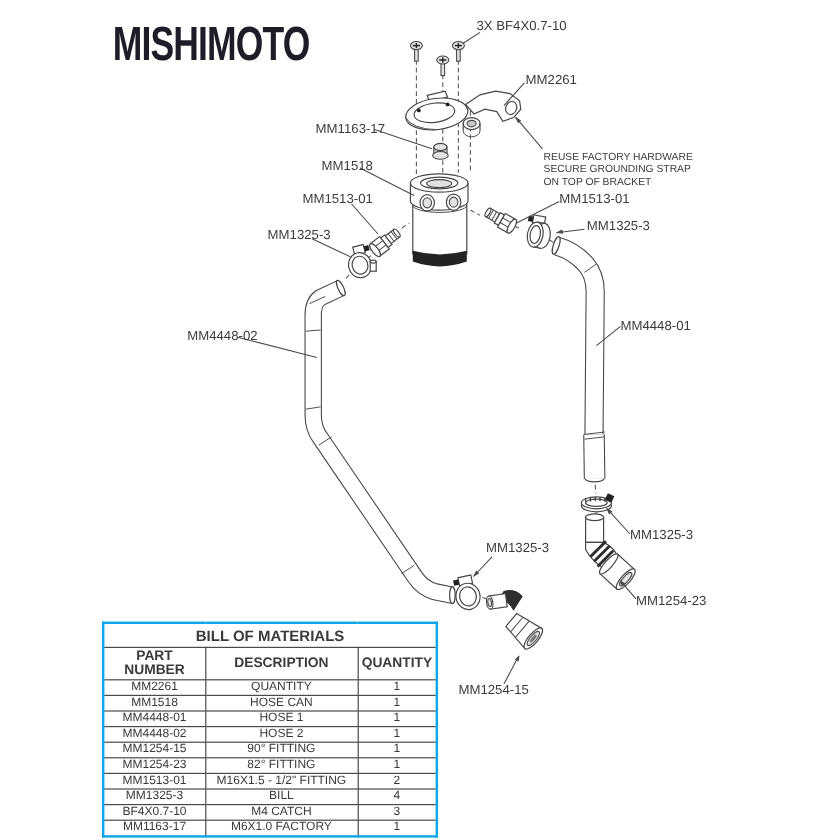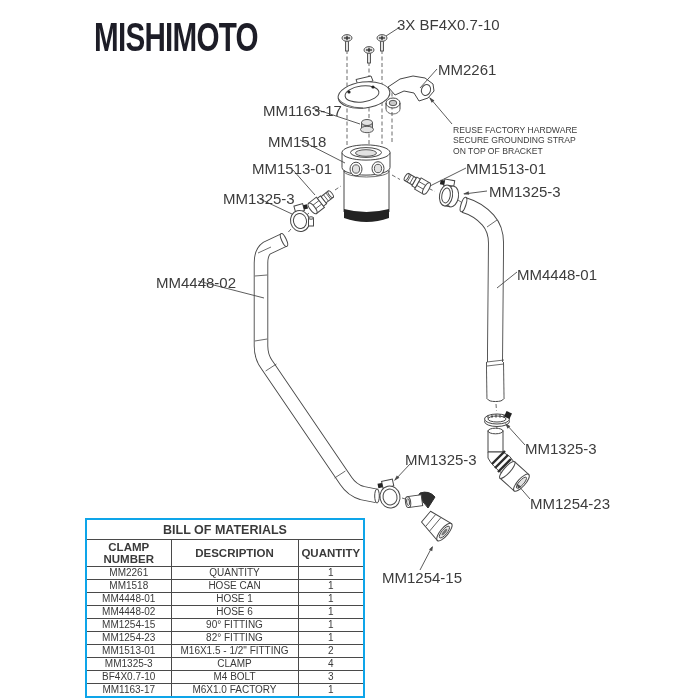--- a/index.html
+++ b/index.html
@@ -15,21 +15,21 @@
   svg.diagram{position:absolute;left:0;top:0}
   .ln{stroke:#474747;stroke-width:1;fill:none}
   .thin{stroke:#474747;stroke-width:.8;fill:none}
   .wh{fill:#ffffff;stroke:#474747;stroke-width:1}
   .lt{fill:#e2e2e2;stroke:#474747;stroke-width:.9}
   .md{fill:#c9c9c9;stroke:#474747;stroke-width:.9}
   .dk{fill:#232323;stroke:none}
   .dash{stroke:#5a5a5a;stroke-width:.9;fill:none;stroke-dasharray:4 2.5}
   .ldr{stroke:#4a4a4a;stroke-width:.9;fill:none}
   .arr{fill:#4a4a4a;stroke:none}
-  .callout{position:absolute;font-size:15px;color:#3c3c3c;white-space:nowrap}
+  .callout{position:absolute;font-size:11px;color:#3c3c3c;white-space:nowrap}
   .note{position:absolute;left:453px;top:125px;font-size:8.6px;line-height:10.4px;color:#3c3c3c;white-space:nowrap}
   table.bom{
     position:absolute;left:85px;top:518px;width:278px;
     border-collapse:collapse;table-layout:fixed;border:2px solid #0ea5e9;
   }
   table.bom th, table.bom td{border:1px solid #4a4a4a;text-align:center;color:#3a3a3a;padding:0}
   .bom-title{font-size:12.5px;font-weight:bold;height:19px}
   .bom-head th{font-size:11.5px;font-weight:bold;height:26px;line-height:12px}
   table.bom tbody td{font-size:10px;height:12px;line-height:12px}
 </style>
@@ -289,21 +289,21 @@
   <colgroup>
     <col style="width:85px">
       <col style="width:127px">
       <col style="width:66px">
   </colgroup>
   <thead>
     <tr>
       <th class="bom-title" colspan="3">BILL OF MATERIALS</th>
     </tr>
     <tr class="bom-head">
-      <th>CLAMP NUMBER</th>
+      <th>PART NUMBER</th>
       <th>DESCRIPTION</th>
       <th>QUANTITY</th>
     </tr>
   </thead>
   <tbody>
     <tr>
       <td>MM2261</td>
       <td>QUANTITY</td>
       <td>1</td>
     </tr>
@@ -312,46 +312,46 @@
       <td>HOSE CAN</td>
       <td>1</td>
     </tr>
     <tr>
       <td>MM4448-01</td>
       <td>HOSE 1</td>
       <td>1</td>
     </tr>
     <tr>
       <td>MM4448-02</td>
-      <td>HOSE 6</td>
+      <td>HOSE 2</td>
       <td>1</td>
     </tr>
     <tr>
       <td>MM1254-15</td>
       <td>90° FITTING</td>
       <td>1</td>
     </tr>
     <tr>
       <td>MM1254-23</td>
       <td>82° FITTING</td>
       <td>1</td>
     </tr>
     <tr>
       <td>MM1513-01</td>
       <td>M16X1.5 - 1/2" FITTING</td>
       <td>2</td>
     </tr>
     <tr>
       <td>MM1325-3</td>
-      <td>CLAMP</td>
+      <td>BILL</td>
       <td>4</td>
     </tr>
     <tr>
       <td>BF4X0.7-10</td>
-      <td>M4 BOLT</td>
+      <td>M4 CATCH</td>
       <td>3</td>
     </tr>
     <tr>
       <td>MM1163-17</td>
       <td>M6X1.0 FACTORY</td>
       <td>1</td>
     </tr>
   </tbody>
 </table>
 

